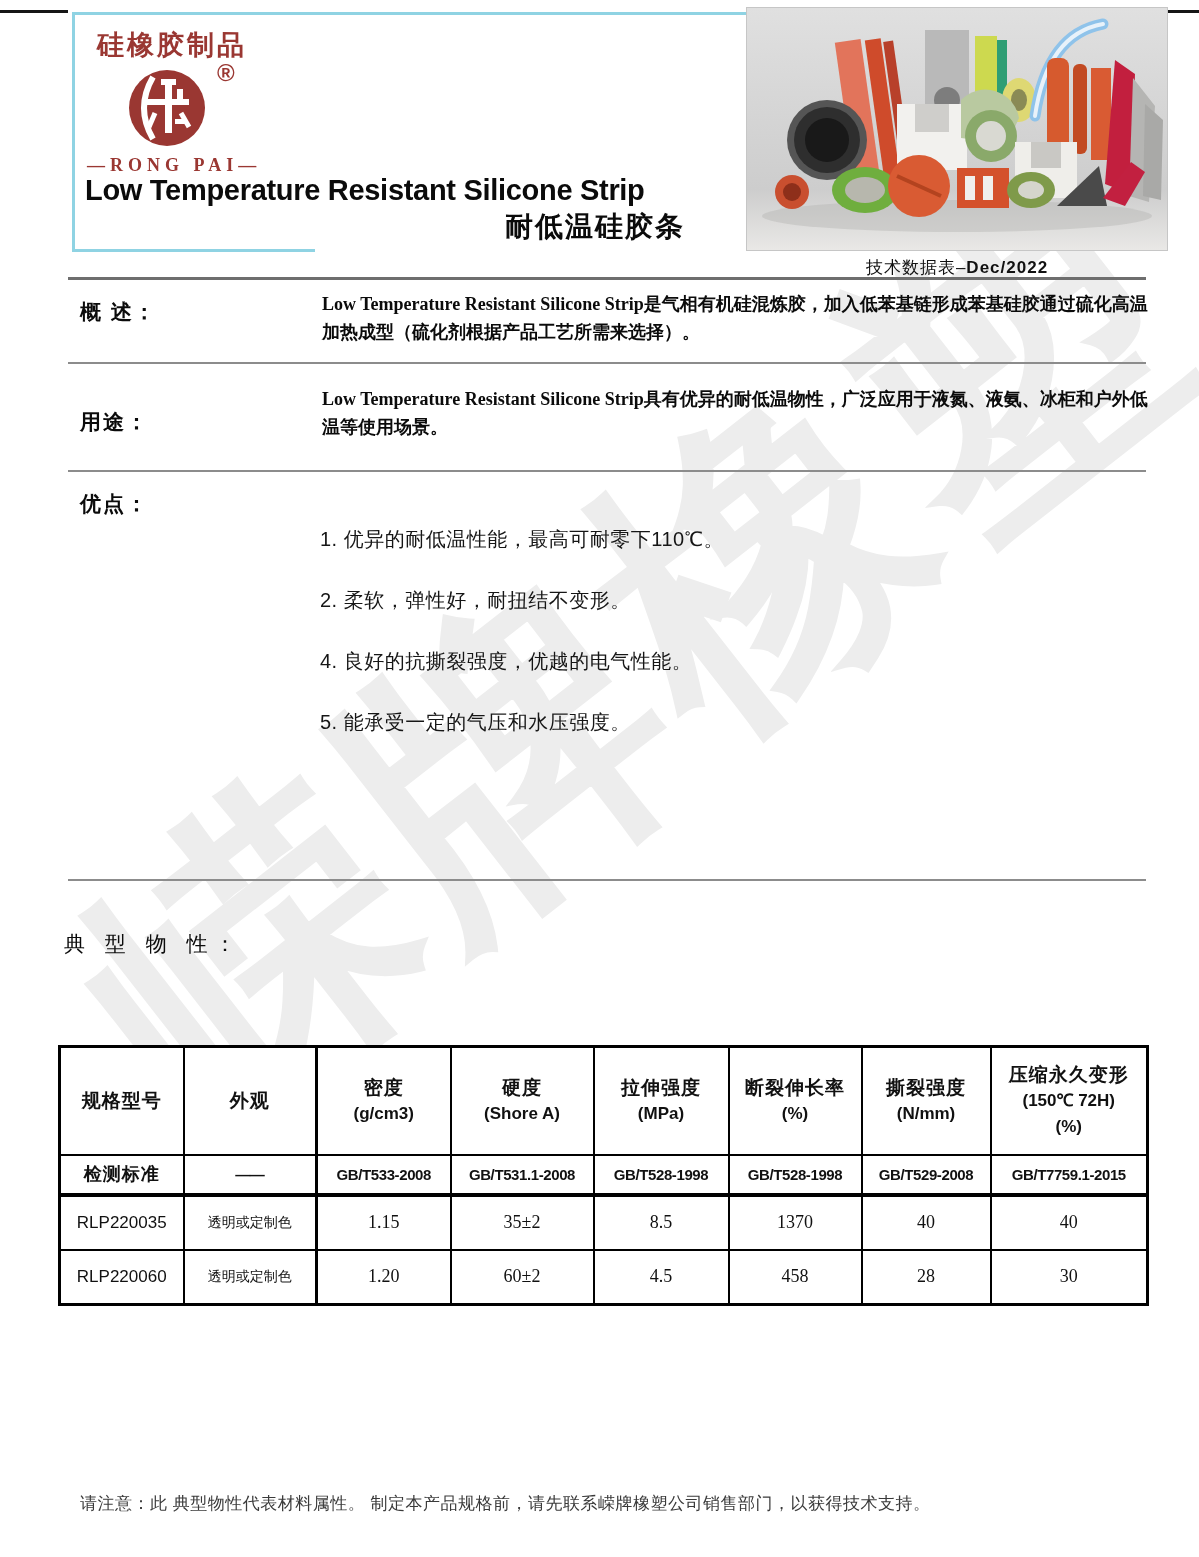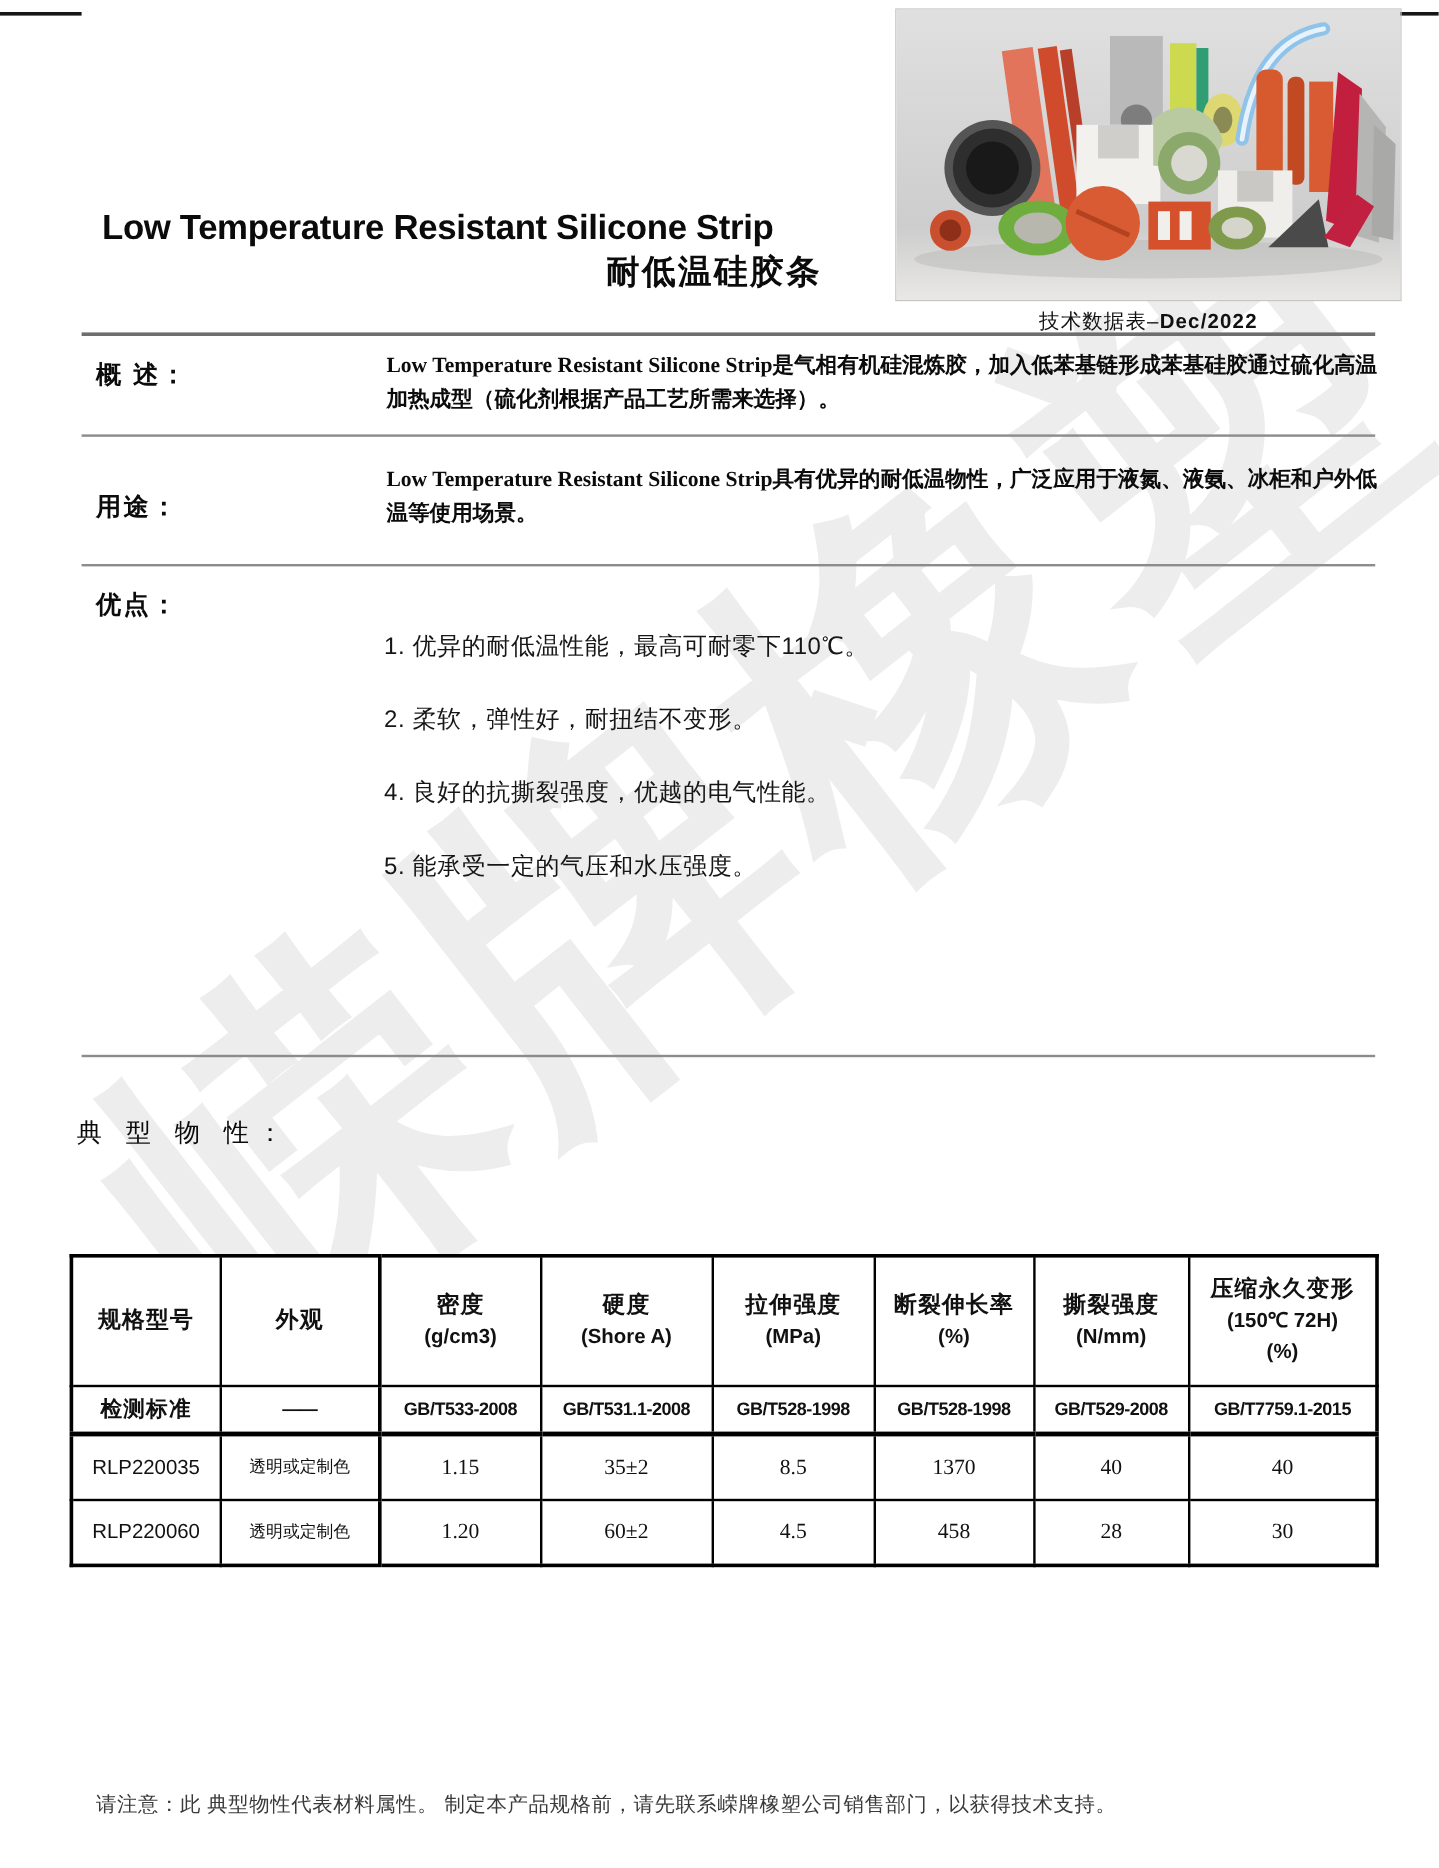--- a/index.html
+++ b/index.html
@@ -142,20 +142,36 @@
 </head>
 <body>
 
 <div class="page">
 
   <div class="watermark">嵘牌橡塑</div>
 
   <div class="top-rule left"></div>
   <div class="top-rule right"></div>
 
+  <div class="header-box">
+    <div class="brand-top">硅橡胶制品</div>
+    <svg class="logo-mark" viewBox="0 0 86 90" aria-hidden="true">
+      <circle cx="42" cy="45" r="38" fill="#9a3732"></circle>
+      <path d="M28,14 Q10,45 28,76" stroke="#ffffff" stroke-width="6" fill="none"></path>
+      <rect x="22" y="36" width="42" height="6" fill="#ffffff"></rect>
+      <rect x="40" y="20" width="7" height="50" fill="#ffffff"></rect>
+      <rect x="36" y="16" width="15" height="6" fill="#ffffff"></rect>
+      <rect x="52" y="26" width="6" height="12" fill="#ffffff"></rect>
+      <path d="M30,50 L24,64" stroke="#ffffff" stroke-width="5"></path>
+      <path d="M56,50 L64,64" stroke="#ffffff" stroke-width="5"></path>
+      <rect x="50" y="56" width="12" height="5" fill="#ffffff"></rect>
+    </svg>
+    <div class="reg-mark">®</div>
+    <div class="brand-sub">—RONG PAI—</div>
+  </div>
 
   <div class="title-en">Low Temperature Resistant Silicone Strip</div>
   <div class="title-zh">耐低温硅胶条</div>
 
   <div class="photo-wrap">
     <svg viewBox="0 0 420 242" preserveAspectRatio="none" aria-hidden="true">
       <defs>
         <linearGradient id="gbg" x1="0" y1="0" x2="0" y2="1">
           <stop offset="0" stop-color="#e0e0e0"></stop>
           <stop offset="0.75" stop-color="#cdcdcd"></stop>

